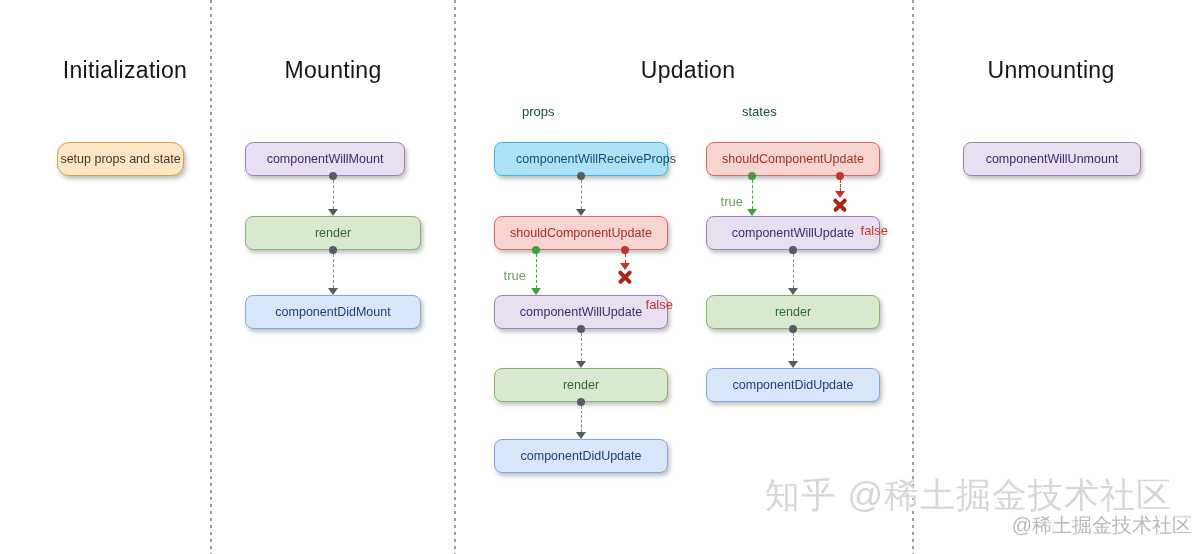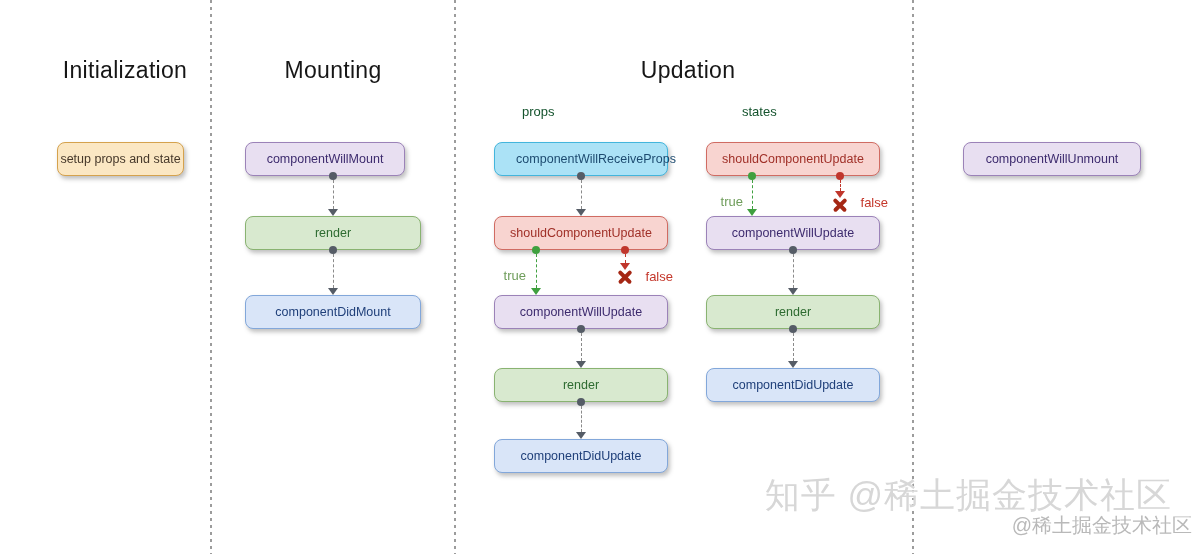--- a/index.html
+++ b/index.html
@@ -30,21 +30,21 @@
     color:#14532d;}
 
   .node{position:absolute; height:34px; border-radius:8px; border:1.5px solid;
     display:flex; align-items:center; justify-content:center;
     font-size:12.5px; box-shadow:2px 3px 4px rgba(90,90,90,.38);}
   .node.purple{background:var(--purple-bg); border-color:var(--purple-border); color:var(--purple-text);}
   .node.green {background:var(--green-bg);  border-color:var(--green-border);  color:var(--green-text);border-radius:8px;}
   .node.blue  {background:var(--blue-bg);   border-color:var(--blue-border);   color:var(--blue-text);}
   .node.cyan  {background:var(--cyan-bg);   border-color:var(--cyan-border);   color:var(--cyan-text);padding-left:30px;}
   .node.red   {background:var(--red-bg);    border-color:var(--red-border);    color:var(--red-text);}
-  .node.orange{background:var(--orange-bg); border-color:var(--orange-border); color:var(--orange-text);}
+  .node.orange{background:var(--orange-bg); border-color:var(--orange-border); color:var(--orange-text);border-radius:12px;}
 
   .connector{position:absolute; width:10px; display:flex; flex-direction:column; align-items:center;}
   .connector .dot{width:8px; height:8px; border-radius:50%; flex:0 0 auto;}
   .connector .line{flex:1 1 auto; width:0; border-left:1.6px dashed var(--arrow-line-gray); min-height:5px;}
   .connector .arrow{flex:0 0 auto; width:0; height:0;
     border-left:5px solid transparent; border-right:5px solid transparent;
     border-top:7px solid var(--arrow-gray);}
   .connector.gray .dot{background:var(--arrow-gray);}
   .connector.green .dot{background:var(--arrow-green);}
   .connector.green .line{border-left-color:var(--arrow-green);}
@@ -54,40 +54,41 @@
   .connector.red .arrow{border-top-color:var(--arrow-red);}
 
   .xmark{position:relative; width:15px; height:15px; flex:0 0 auto; margin-top:-1px;}
   .xmark::before,.xmark::after{content:""; position:absolute; left:50%; top:50%;
     width:17px; height:3.6px; background:var(--x-red); border-radius:2px;}
   .xmark::before{transform:translate(-50%,-50%) rotate(45deg);}
   .xmark::after{transform:translate(-50%,-50%) rotate(-45deg);}
 
   .branch-label{position:absolute; font-size:13px; text-align:right;}
   .branch-label.true{color:var(--true-text);}
-  .branch-label.false{color:var(--false-text);}
+  .branch-label.false{color:var(--false-text);margin-top:28px;}
 
   .watermark-primary{position:absolute; right:28px; top:477px; font-size:35px;
     color:var(--watermark-primary); letter-spacing:1px; line-height:1.05;
     text-shadow:1px 1px 0 #fff;}
   .watermark-secondary{position:absolute; right:8px; top:514px; font-size:20px;
     color:var(--watermark-secondary); line-height:1.1;}
 </style>
 </head>
 <body>
 
 <div class="canvas">
 
   <div class="separator" style="left:210px"></div>
   <div class="separator" style="left:454px"></div>
   <div class="separator" style="left:912px"></div>
 
   <div class="col-title" style="left:25px;top:57px">Initialization</div>
   <div class="col-title" style="left:233px;top:57px">Mounting</div>
   <div class="col-title" style="left:588px;top:57px">Updation</div>
+  <div class="col-title" style="left:951px;top:57px">Unmounting</div>
 
   <div class="sub-label" style="left:522px;top:104px">props</div>
   <div class="sub-label" style="left:742px;top:104px">states</div>
 
   <div class="node orange" style="left:57px;top:142px;width:127px">setup props and state</div>
 
   <div class="node purple" style="left:245px;top:142px;width:160px">componentWillMount</div>
   <div class="node green" style="left:245px;top:216px;width:176px">render</div>
   <div class="node blue" style="left:245px;top:295px;width:176px">componentDidMount</div>
 

